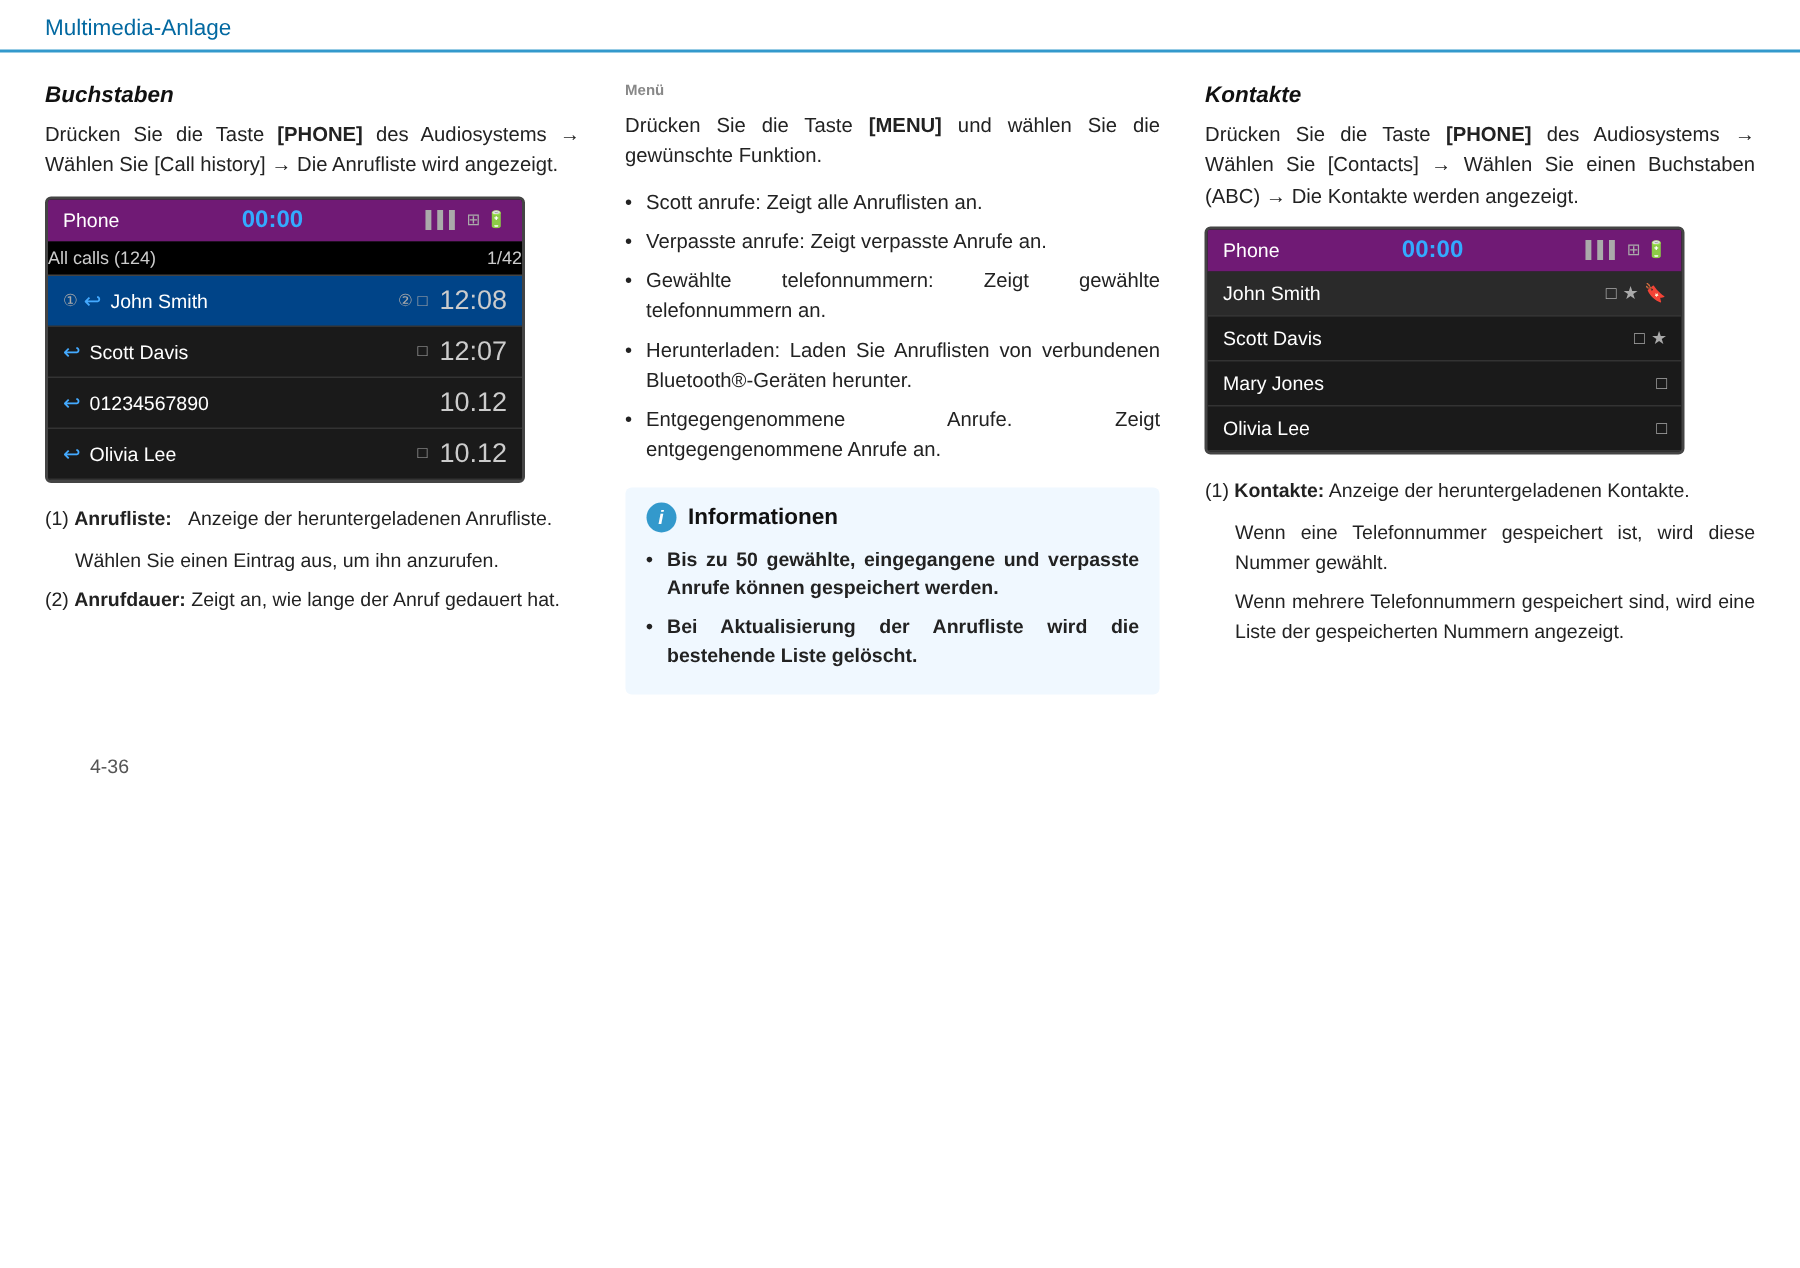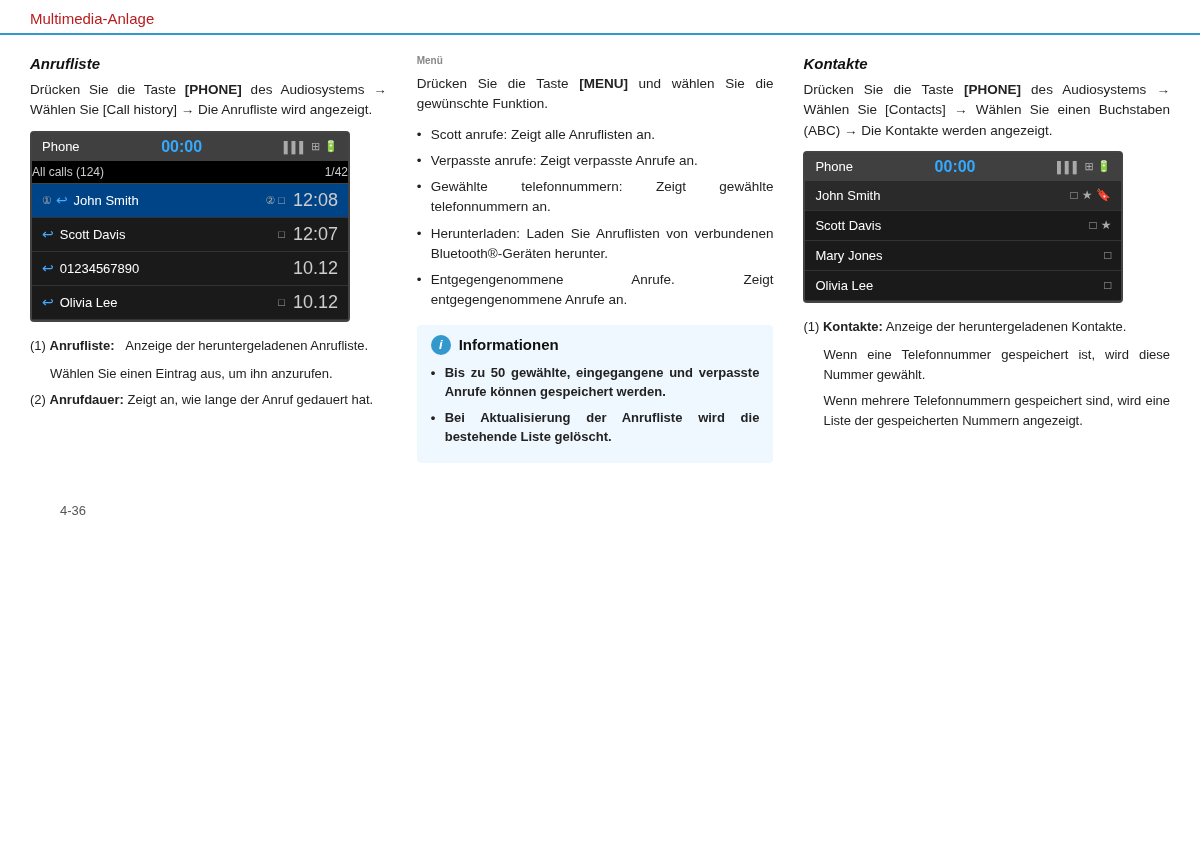--- a/index.html
+++ b/index.html
@@ -13,21 +13,21 @@
       padding: 0;
     }
 
     
     .header {
       padding: 10px 30px 0 30px;
       border-bottom: 2px solid #3399cc;
       margin-bottom: 0;
     }
     .header-title {
-      color: #b91c1c;
+      color: #0369a1;
       font-size: 15px;
       font-weight: normal;
       padding-bottom: 6px;
     }
 
     
     .content {
       display: flex;
       padding: 20px 30px;
       gap: 0;
@@ -75,21 +75,21 @@
     
     .phone-screen {
       background: #1a1a1a;
       border: 2px solid #444;
       border-radius: 4px;
       width: 320px;
       margin: 10px 0 14px 0;
       overflow: hidden;
     }
     .phone-header {
-      background: #404040;
+      background: #701a75;
       display: flex;
       justify-content: space-between;
       align-items: center;
       padding: 5px 10px;
       color: #fff;
       font-size: 13px;
     }
     .phone-header .time {
       color: #3af;
       font-weight: bold;
@@ -285,21 +285,21 @@
 </head>
 <body>
 
 <div class="header">
   <div class="header-title">Multimedia-Anlage</div>
 </div>
 
 <div class="content">
 
   <div class="col-left">
-    <div class="section-title">Anrufliste</div>
+    <div class="section-title">Buchstaben</div>
     <div class="body-text">
       Drücken Sie die Taste <span class="bold">[PHONE]</span> des Audiosystems → Wählen Sie [Call history] → Die Anrufliste wird angezeigt.
     </div>
 
     <div class="phone-screen">
       <div class="phone-header">
         <span>Phone</span>
         <span class="time">00:00</span>
         <div class="icons">
           <span>▌▌▌</span>

